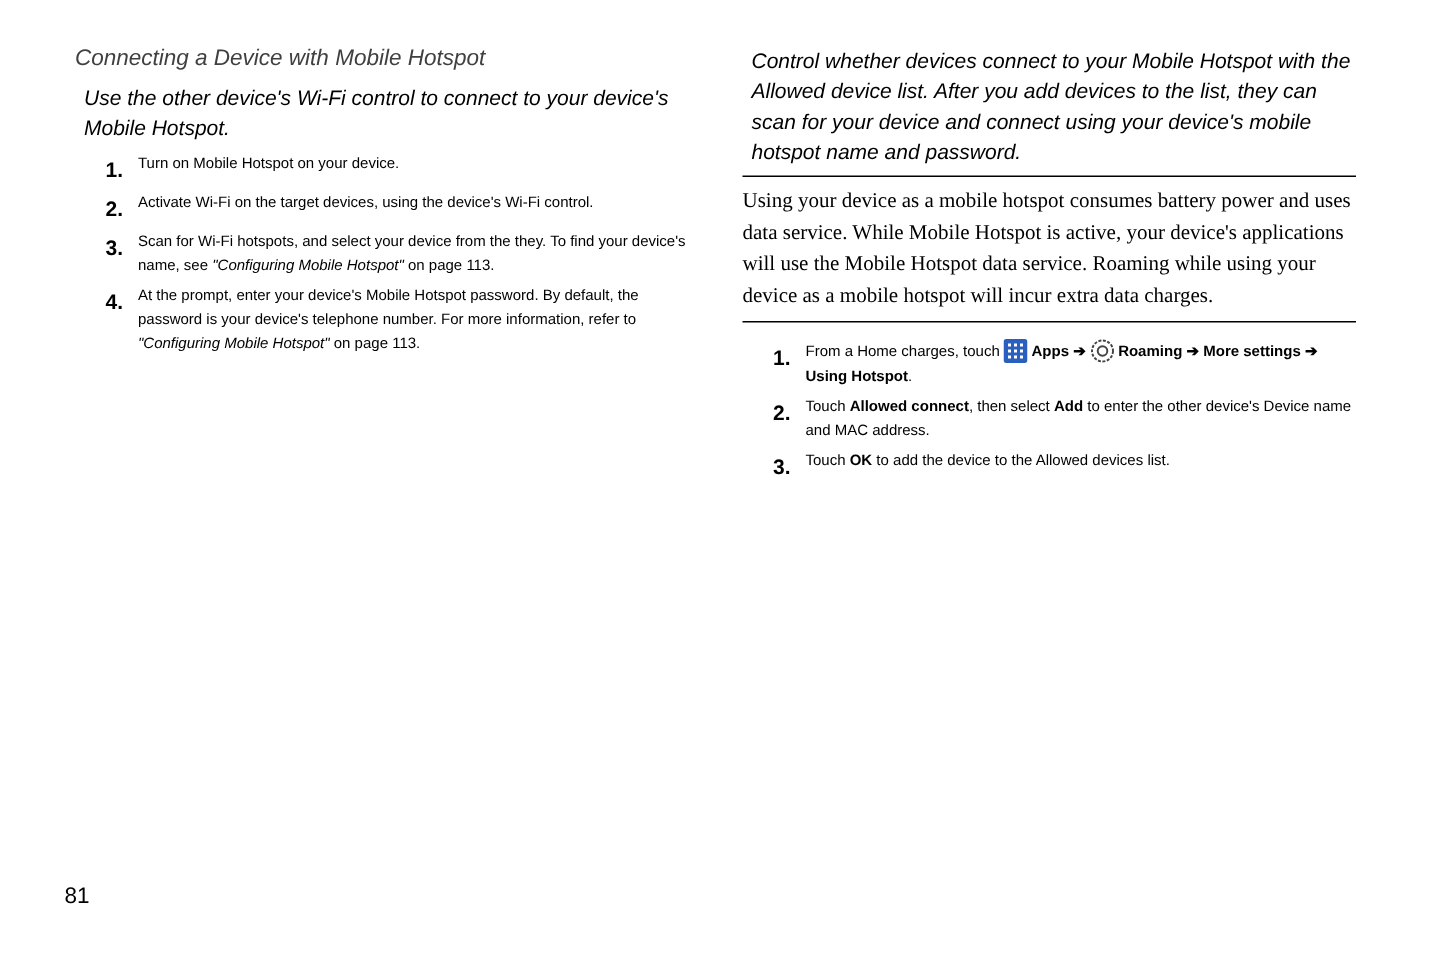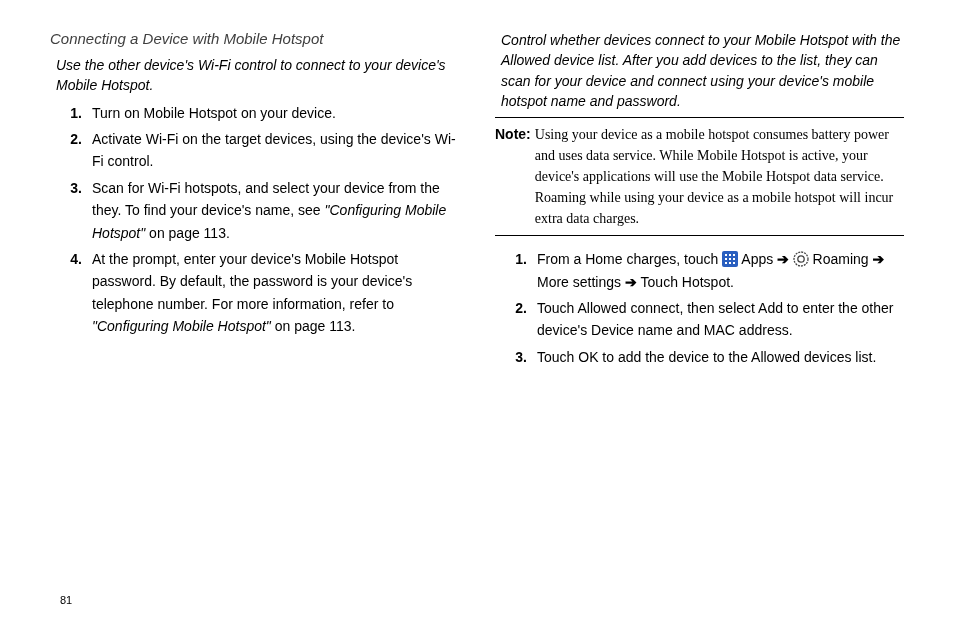--- a/index.html
+++ b/index.html
@@ -49,21 +49,21 @@
       content: counter(step) ".";
       font-weight: bold;
       width: 26px;
       flex-shrink: 0;
       text-align: right;
       padding-right: 10px;
       font-size: 14px;
       line-height: 1.6;
     }
     .step-body {
-      font-size: 14px;
+      font-size: 10px;
       line-height: 1.6;
       flex: 1;
     }
     .italic-ref {
       font-style: italic;
     }
     .note-block {
       border-top: 1px solid #000;
       border-bottom: 1px solid #000;
       padding: 6px 0;
@@ -76,34 +76,34 @@
     }
     .note-label {
       font-weight: bold;
       flex-shrink: 0;
       padding-right: 4px;
     }
     .note-text {
       flex: 1;
       font-family: Liberation Serif, serif;
     }
-    .b { font-weight: normal; }
+    .b { font-weight: bold; }
     .arrow { font-weight: bold; }
     .icon {
       display: inline-flex;
       vertical-align: middle;
       position: relative;
       top: -1px;
     }
     .icon svg { display: block; }
     .page-num {
       position: absolute;
       bottom: 30px;
-      left: 60px;
-      font-size: 11px;
+      left: 43px;
+      font-size: 15px;
     }
   </style>
 </head>
 <body>
 
 <div class="columns">
   <div class="col">
     <h3 class="section-title">Connecting a Device with Mobile Hotspot</h3>
     <p class="intro">Use the other device's Wi-Fi control to connect to your device's Mobile Hotspot.</p>
     <ol class="steps">
@@ -124,21 +124,20 @@
         </div>
       </li>
     </ol>
   </div>
 
   <div class="col">
     <p class="intro">Control whether devices connect to your Mobile Hotspot with the Allowed device list. After you add devices to the list, they can scan for your device and connect using your device's mobile hotspot name and password.</p>
 
     <div class="note-block">
       <div class="note-body">
-        <span class="note-label">Note:</span>
         <span class="note-text">Using your device as a mobile hotspot consumes battery power and uses data service. While Mobile Hotspot is active, your device's applications will use the Mobile Hotspot data service. Roaming while using your device as a mobile hotspot will incur extra data charges.</span>
       </div>
     </div>
 
     <ol class="steps">
       <li>
         <div class="step-body">
           <span>From a Home charges, touch </span><span class="icon">
               <svg width="16" height="16">
                 <rect x="0" y="0" width="16" height="16" rx="2" fill="#2a5fbf"></rect>
@@ -150,21 +149,21 @@
                 <rect x="11" y="7" width="2" height="2" fill="#fff"></rect>
                 <rect x="3" y="11" width="2" height="2" fill="#fff"></rect>
                 <rect x="7" y="11" width="2" height="2" fill="#fff"></rect>
                 <rect x="11" y="11" width="2" height="2" fill="#fff"></rect>
               </svg>
             </span><span class="b"> Apps </span><span class="arrow">➔ </span><span class="icon">
               <svg width="16" height="16">
                 <circle cx="8" cy="8" r="7" fill="none" stroke="#444" stroke-width="1.3" stroke-dasharray="2,1"></circle>
                 <circle cx="8" cy="8" r="3.2" fill="none" stroke="#444" stroke-width="1.3"></circle>
               </svg>
-            </span><span class="b"> Roaming </span><span class="arrow">➔ </span><span class="b">More settings </span><span class="arrow">➔ </span><span class="b">Touch Hotspot</span><span>.</span>
+            </span><span class="b"> Roaming </span><span class="arrow">➔ </span><span class="b">More settings </span><span class="arrow">➔ </span><span class="b">Using Hotspot</span><span>.</span>
         </div>
       </li>
       <li>
         <div class="step-body">
           <span>Touch </span><span class="b">Allowed connect</span><span>, then select </span><span class="b">Add</span><span> to enter the other device's Device name and MAC address.</span>
         </div>
       </li>
       <li>
         <div class="step-body">
           <span>Touch </span><span class="b">OK</span><span> to add the device to the Allowed devices list.</span>

